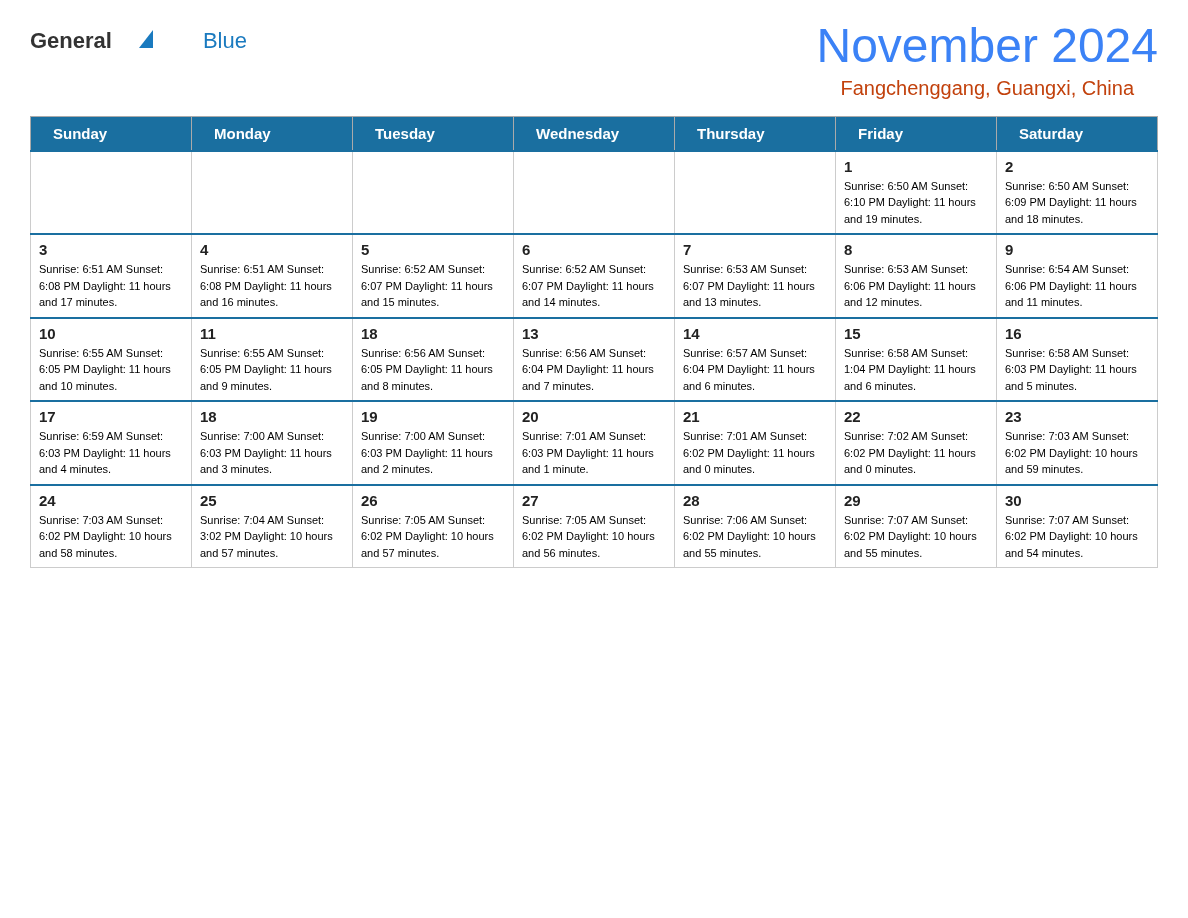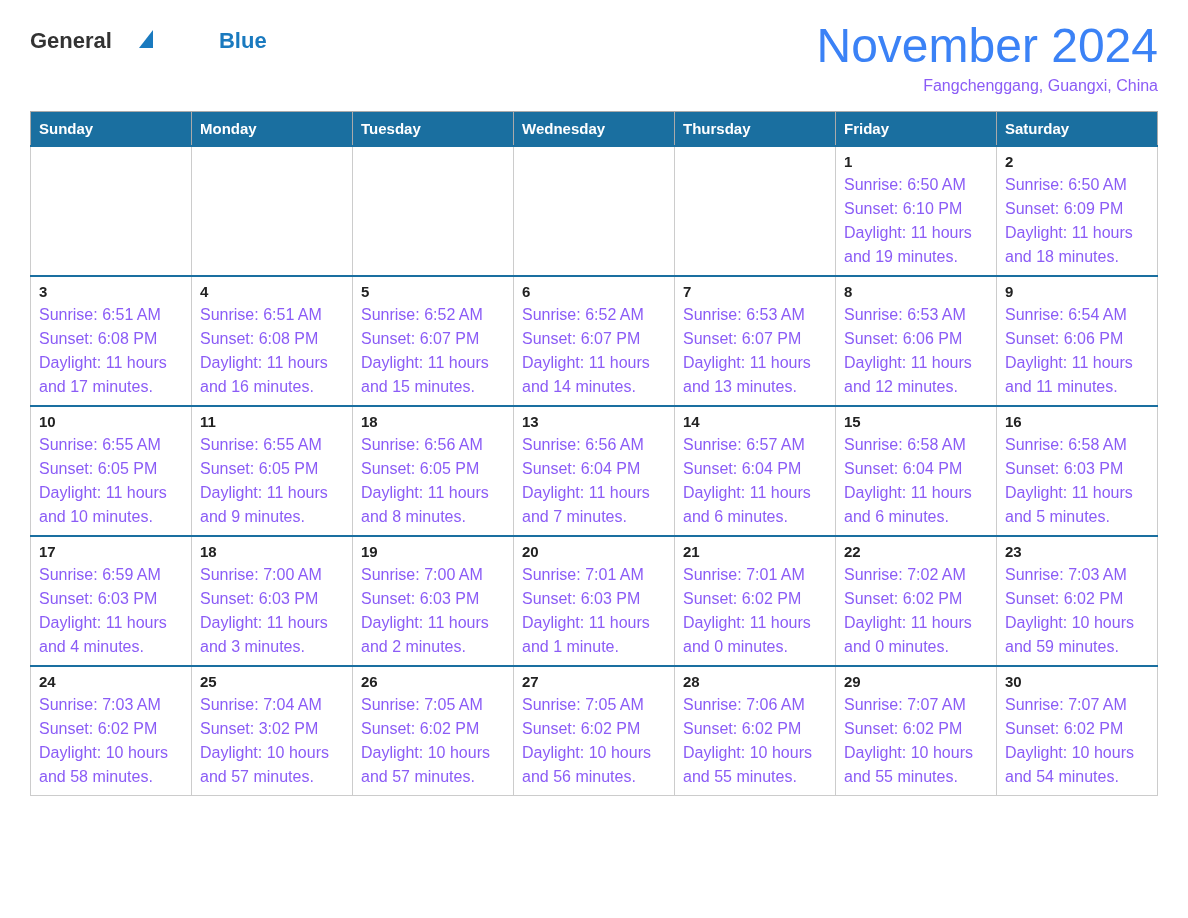--- a/index.html
+++ b/index.html
@@ -22,23 +22,22 @@
       margin-top: 8px;
       gap: 25px;
     }
     .logo-text-general {
       font-size: 22px;
       font-weight: bold;
       color: #333;
     }
     .logo-text-blue {
       font-size: 22px;
-      font-weight: bold;
+      font-weight: normal;
       color: #1a7abf;
-      margin-left: 16px;
     }
     .logo-icon {
       width: 0;
       height: 0;
       border-left: 14px solid transparent;
       border-bottom: 18px solid #1a7abf;
       display: inline-block;
       margin-left: 2px;
       position: relative;
       top: -2px;
@@ -46,57 +45,58 @@
     .title-area {
       text-align: right;
     }
     .month-title {
       font-size: 48px;
       font-weight: normal;
       color: #3b82f6;
       line-height: 1.1;
     }
     .location-title {
-      font-size: 16px;
-      color: #8b5cf6;
+      font-size: 20px;
+      color: #c2410c;
       margin-top: 4px;
+      text-align: center;
     }
     .calendar {
       width: 100%;
       border-collapse: collapse;
       border: 1px solid #999;
     }
     .calendar th {
       background-color: #1a6fa0;
       color: #fff;
       font-size: 15px;
       font-weight: bold;
-      padding: 8px 8px;
+      padding: 8px 22px;
       text-align: left;
       border: 1px solid #aaa;
     }
     .calendar td {
       vertical-align: top;
       padding: 6px 8px;
       border: 1px solid #ccc;
       width: 14.28%;
       min-height: 90px;
       font-size: 13px;
       color: #333;
     }
     .day-number {
       font-size: 15px;
       font-weight: bold;
       color: #222;
       display: block;
       margin-bottom: 3px;
     }
     .day-info {
-      font-size: 16px;
-      color: #8b5cf6;
+      font-size: 11px;
+      color: #000000;
       line-height: 1.5;
     }
     .empty-cell {
       background: #fff;
     }
     .week-row td {
       border-top: 2px solid #1a6fa0;
     }
   </style>
 </head>
@@ -218,21 +218,21 @@
         </td>
         <td>
           <span class="day-number">14</span>
           <div class="day-info">Sunrise: 6:57 AM
 Sunset: 6:04 PM
 Daylight: 11 hours and 6 minutes.</div>
         </td>
         <td>
           <span class="day-number">15</span>
           <div class="day-info">Sunrise: 6:58 AM
-Sunset: 6:04 PM
+Sunset: 1:04 PM
 Daylight: 11 hours and 6 minutes.</div>
         </td>
         <td>
           <span class="day-number">16</span>
           <div class="day-info">Sunrise: 6:58 AM
 Sunset: 6:03 PM
 Daylight: 11 hours and 5 minutes.</div>
         </td>
       </tr>
       <tr class="week-row">

